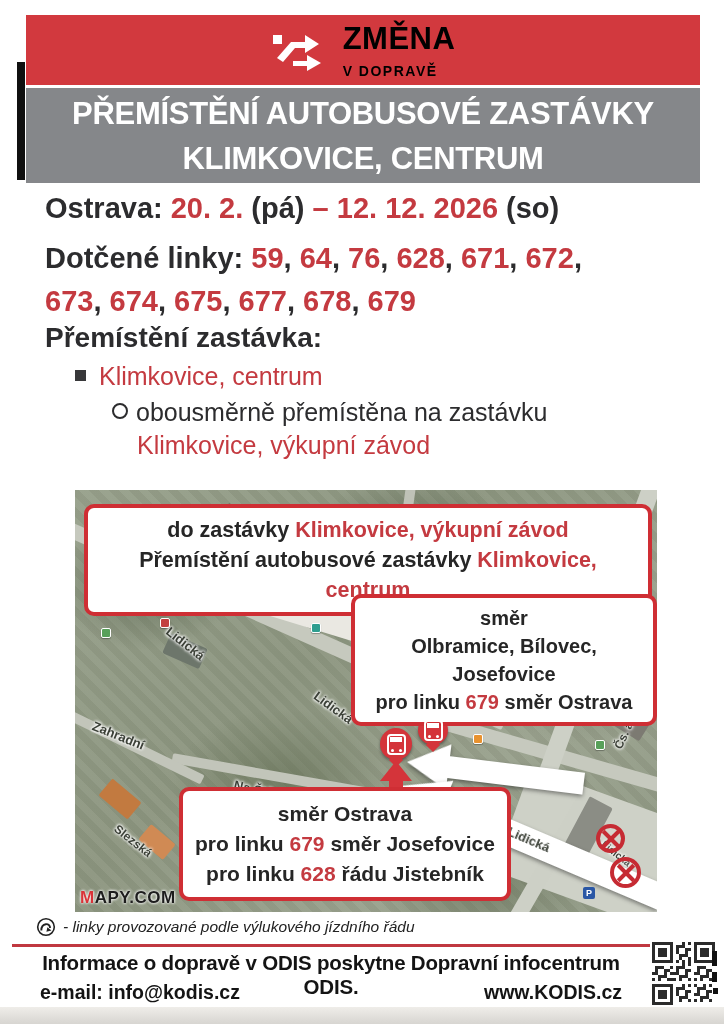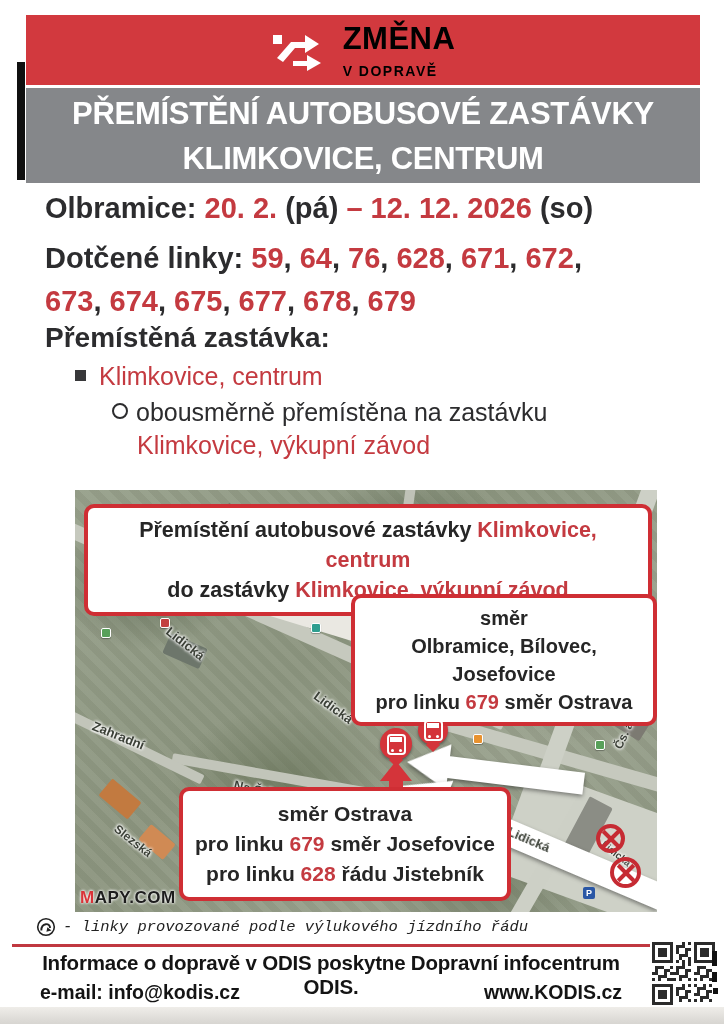--- a/index.html
+++ b/index.html
@@ -85,21 +85,21 @@
   .no-stop i.x1{height:22px;transform:translate(-50%,-50%) rotate(45deg);}
   .no-stop i.x2{height:22px;transform:translate(-50%,-50%) rotate(-45deg);}
   .p-badge{position:absolute;left:508px;top:397px;width:12px;height:12px;background:#2a57a5;border-radius:2px;
     color:#fff;font-size:9px;font-weight:bold;text-align:center;line-height:12px;}
   .watermark{position:absolute;left:5px;bottom:4px;font-size:17px;font-weight:bold;letter-spacing:.5px;
     color:#1d1d1d;text-shadow:0 0 3px #fff,0 0 3px #fff;}
   .watermark .wm-first{color:#d93338;}
   .poi{position:absolute;width:8px;height:8px;border-radius:2px;border:1px solid #fff;box-shadow:0 1px 1px rgba(0,0,0,.3);}
   
   .note{position:absolute;left:36px;top:917px;display:flex;align-items:center;gap:7px;
-    font-style:italic;font-size:15.5px;color:#222;font-family:Liberation Mono, monospace;}
+    font-style:italic;font-size:15.5px;color:#222;}
   .red-rule{position:absolute;left:12px;top:944px;width:700px;height:3px;background:#c03840;}
   .footer-info{position:absolute;left:22px;top:951px;width:618px;text-align:center;
     font-size:20.5px;font-weight:bold;color:#141414;letter-spacing:-.2px;}
   .footer-contacts{position:absolute;left:22px;top:981px;width:618px;display:flex;justify-content:space-between;
     padding:0 18px;box-sizing:border-box;font-size:19.5px;font-weight:bold;color:#141414;}
   .qr{position:absolute;left:650px;top:940px;width:66px;height:66px;background:#fff;}
   .qr .m{position:absolute;background:#2b2b2b;}
 </style>
 </head>
 <body>
@@ -119,28 +119,28 @@
       <div class="logo-sub">V DOPRAVĚ</div>
     </div>
   </div>
 
   <div class="gray-banner">
     <div>PŘEMÍSTĚNÍ AUTOBUSOVÉ ZASTÁVKY</div>
     <div>KLIMKOVICE, CENTRUM</div>
   </div>
 
   <div class="bodyline t-platnost">
-    <span>Olbramice: </span><span class="red">20. 2. </span><span>(pá) </span><span class="red">– 12. 12. 2026 </span><span>(so)</span>
+    <span>Ostrava: </span><span class="red">20. 2. </span><span>(pá) </span><span class="red">– 12. 12. 2026 </span><span>(so)</span>
   </div>
 
   <div class="linky-wrap">
     <span>Dotčené linky: </span><span><span class="num">59</span><span class="sep">, </span><span class="num">64</span><span class="sep">, </span><span class="num">76</span><span class="sep">, </span><span class="num">628</span><span class="sep">, </span><span class="num">671</span><span class="sep">, </span><span class="num">672</span><span class="sep">, </span><br><span class="num">673</span><span class="sep">, </span><span class="num">674</span><span class="sep">, </span><span class="num">675</span><span class="sep">, </span><span class="num">677</span><span class="sep">, </span><span class="num">678</span><span class="sep">, </span><span class="num">679</span></span>
   </div>
 
-  <div class="bodyline t-premistena">Přemístěná zastávka:</div>
+  <div class="bodyline t-premistena">Přemístění zastávka:</div>
   <div class="bullet-line">
     <span class="sq"></span><span>Klimkovice, centrum</span>
   </div>
   <div class="sub1">
     <span class="circ"></span><span>obousměrně přemístěna na zastávku</span>
   </div>
   <div class="sub2">Klimkovice, výkupní závod</div>
 
   <div class="map">
     <div id="map-deco">
@@ -214,22 +214,22 @@
     <div class="p-badge">P</div>
 
     <div class="bus-pin" style="left:305px;top:238px;">
       <div class="bus-glyph"></div>
     </div>
     <div class="bus-pin" style="left:343px;top:225px;width:30px;height:30px;">
       <div class="bus-glyph"></div>
     </div>
 
     <div class="mbox mbox-top">
+      <div><span>do zastávky </span><span class="red">Klimkovice, výkupní závod</span></div>
       <div><span>Přemístění autobusové zastávky </span><span class="red">Klimkovice, centrum</span></div>
-      <div><span>do zastávky </span><span class="red">Klimkovice, výkupní závod</span></div>
     </div>
 
     <div class="mbox mbox-mid">
       <div>směr</div>
       <div>Olbramice, Bílovec, Josefovice</div>
       <div><span>pro linku </span><span class="red">679</span><span> směr Ostrava</span></div>
     </div>
 
     <div class="mbox mbox-bot">
       <div>směr Ostrava</div>

